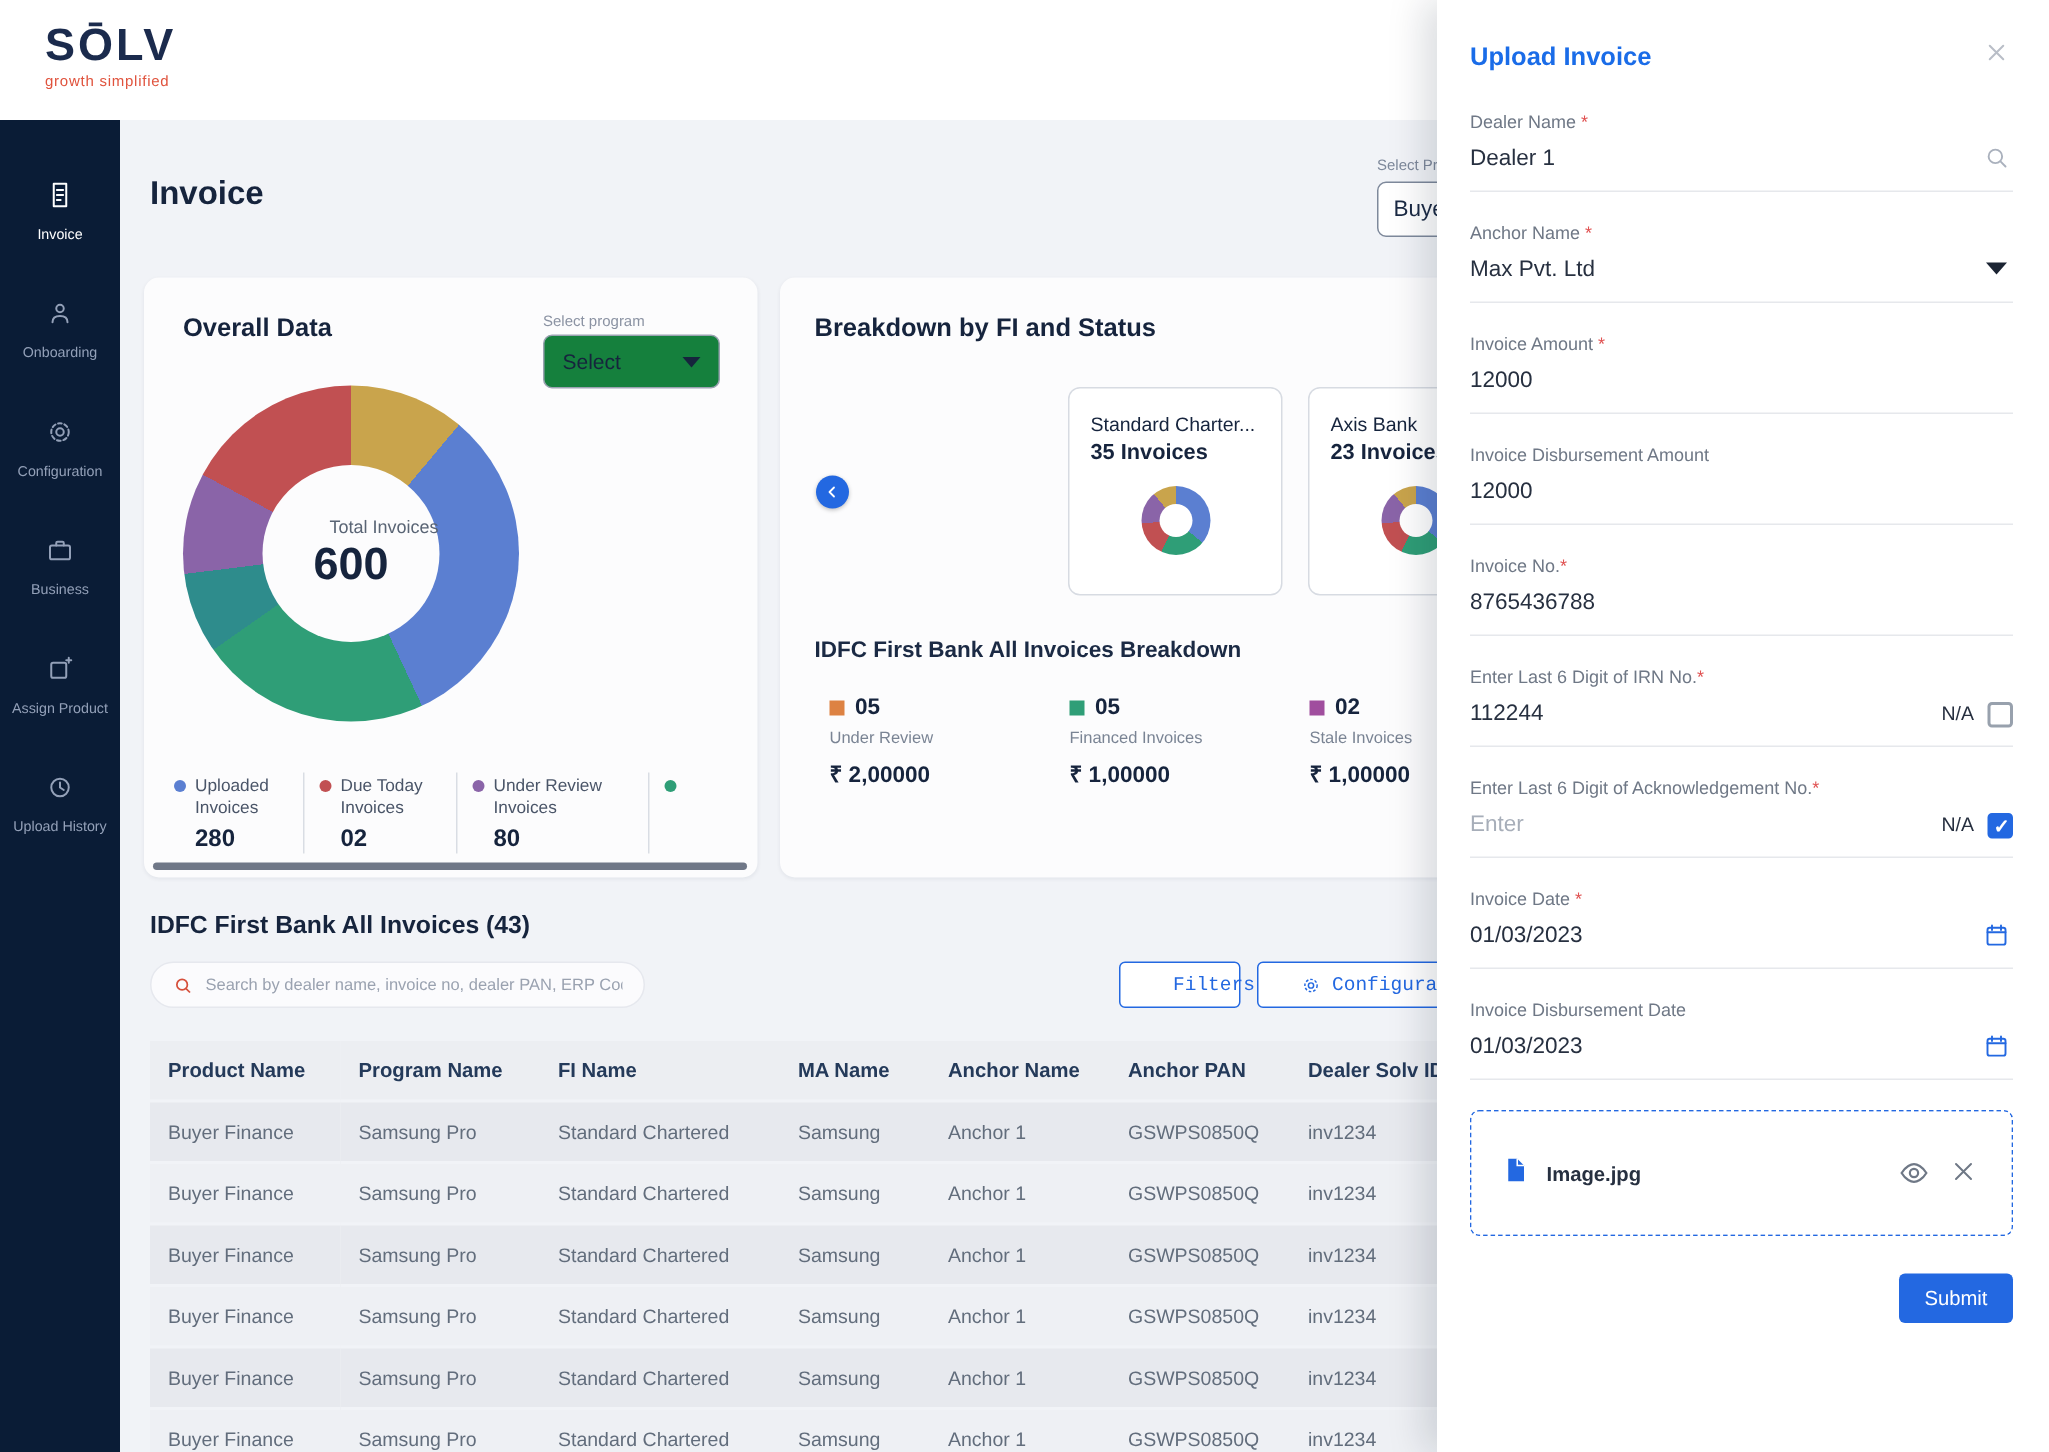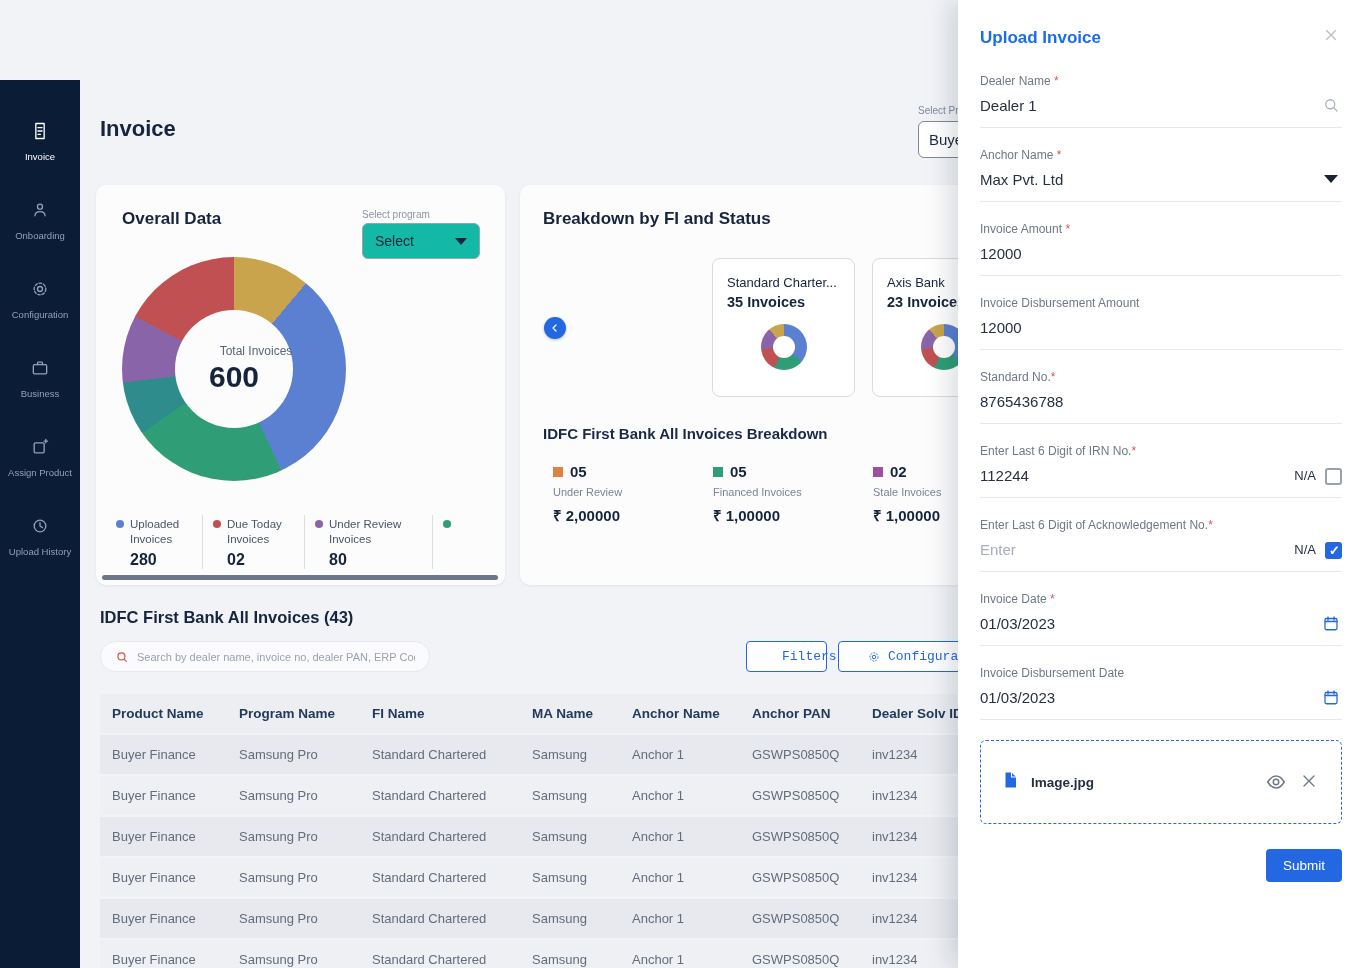--- a/index.html
+++ b/index.html
@@ -25,21 +25,21 @@
   .page-title { position:absolute; left:20px; top:36px; font-size:22px; font-weight:bold; color:#16243d; }
   .top-filter-label { position:absolute; left:838px; top:25px; font-size:10px; color:#7e899b; white-space:nowrap; }
   .top-filter-box { position:absolute; left:838px; top:41px; width:130px; height:37px; background:#fff; border:1px solid #7e899b; border-radius:6px; display:flex; align-items:center; padding:0 10px; font-size:15px; color:#1b2a44; overflow:hidden; }
 
   .card { position:absolute; background:#fcfcfd; border-radius:10px; box-shadow:0 1px 3px rgba(20,30,60,.07); }
   .card-overall { left:16px; top:105px; width:409px; height:400px; }
   .card-breakdown { left:440px; top:105px; width:806px; height:400px; }
   .card-title { position:absolute; left:26px; top:24px; font-size:17px; font-weight:bold; color:#16243d; }
 
   .select-label { position:absolute; left:266px; top:24px; font-size:10px; color:#8b93a3; }
-  .select-box { position:absolute; left:266px; top:38px; width:118px; height:36px; background:#14b8a6; border:1px solid #9aa2b1; border-radius:6px; display:flex; align-items:center; justify-content:space-between; padding:0 12px; font-size:14px; color:#16243d; cursor:pointer; }
+  .select-box { position:absolute; left:266px; top:38px; width:118px; height:36px; background:#15803d; border:1px solid #9aa2b1; border-radius:6px; display:flex; align-items:center; justify-content:space-between; padding:0 12px; font-size:14px; color:#16243d; cursor:pointer; }
   .caret-down { width:0; height:0; border-left:6px solid transparent; border-right:6px solid transparent; border-top:7px solid #16243d; }
 
   .donut { position:absolute; left:26px; top:72px; width:224px; height:224px; border-radius:50%; }
   .donut-hole { position:absolute; left:50%; top:50%; transform:translate(-50%,-50%); width:118px; height:118px; background:#fcfcfd; border-radius:50%; display:flex; flex-direction:column; align-items:center; justify-content:center; }
   .donut-hole .dh-label { font-size:12px; color:#5a6575;margin-left:44px; }
   .donut-hole .dh-value { font-size:30px; font-weight:bold; color:#16243d; margin-top:2px; }
 
   .legend { position:absolute; left:10px; top:330px; width:392px; display:flex; }
   .lg-item { padding:2px 8px 0 10px; position:relative; }
   .lg-item + .lg-item { border-left:1px solid #d9dde4; }
@@ -118,20 +118,26 @@
   .ub-action svg { width:20px; height:20px; stroke:#6f7886; fill:none; stroke-width:1.6; stroke-linecap:round; }
   .eye-action svg { width:22px; height:22px; }
 
   .submit-btn { position:absolute; right:24px; top:849px; height:33px; padding:0 17px; background:#2368E1; border:none; border-radius:4px; color:#fff; font-size:13.5px; font-family:"Liberation Sans",sans-serif; cursor:pointer; }
 </style>
 </head>
 <body>
 
 <div class="screen">
 
+  <div class="header">
+    <div class="logo">
+      <div class="logo-text">SŌLV</div>
+      <div class="logo-tag">growth simplified</div>
+    </div>
+  </div>
 
   <div class="sidebar">
     <div class="s-item active">
       <span><svg viewBox="0 0 24 24">
             <path d="M7 3 H17 V21 H7 Z M9.5 8 H14.5 M9.5 12 H14.5 M9.5 16 H12.5"></path>
           </svg></span>
       <span class="s-label">Invoice</span>
     </div>
     <div class="s-item">
       <span><svg viewBox="0 0 24 24">
@@ -404,21 +410,21 @@
       <div class="fld-label"><span>Invoice Amount</span><span class="req"> *</span></div>
       <input class="fld-input" value="12000" style="">
     </div>
 
     <div class="fld" style="top:296px">
       <div class="fld-label"><span>Invoice Disbursement Amount</span><span class="req"></span></div>
       <input class="fld-input" value="12000" style="">
     </div>
 
     <div class="fld" style="top:370px">
-      <div class="fld-label"><span>Standard No.</span><span class="req">*</span></div>
+      <div class="fld-label"><span>Invoice No.</span><span class="req">*</span></div>
       <input class="fld-input" value="8765436788" style="">
     </div>
 
     <div class="fld" style="top:444px">
       <div class="fld-label"><span>Enter Last 6 Digit of IRN No.</span><span class="req">*</span></div>
       <input class="fld-input" value="112244" style="">
       <div class="na-group">
         <span class="na-label">N/A</span>
         <span class="checkbox"></span>
       </div>

